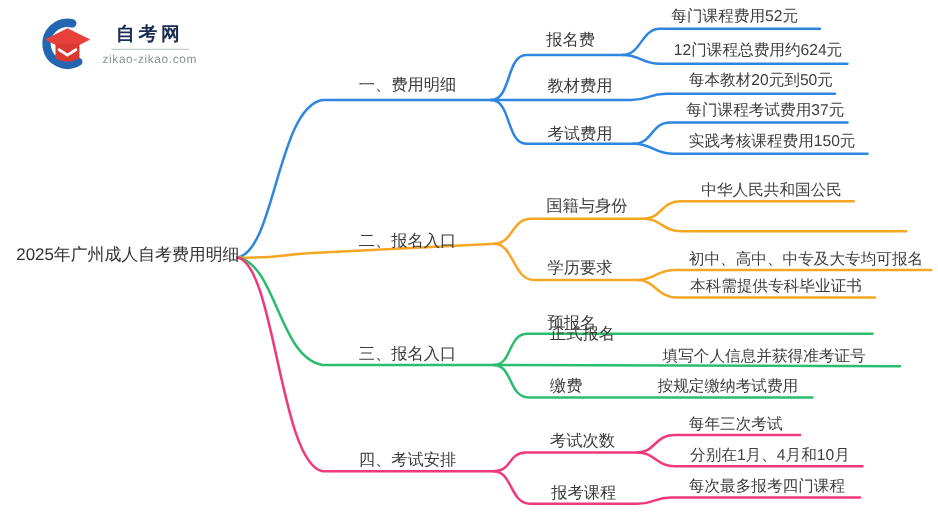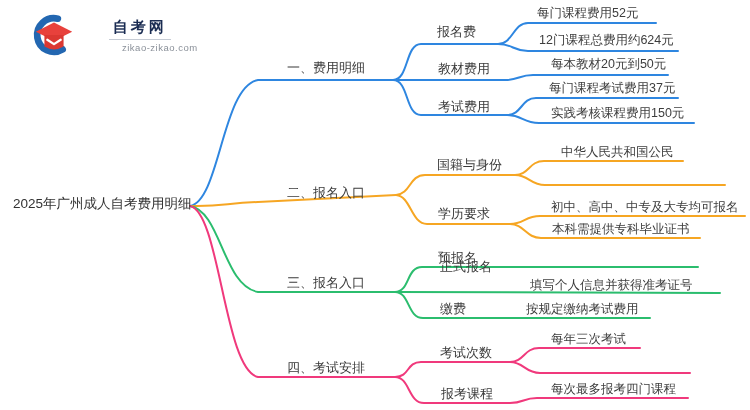--- a/index.html
+++ b/index.html
@@ -12,21 +12,21 @@
   .node{position:absolute;white-space:nowrap;color:#3c3c3c;line-height:1.15;}
   .root-node{font-size:13.5px;color:#323232;}
   .branch-node{font-size:13px;color:#3a3a3a;}
   .child-node{font-size:13px;color:#3a3a3a;}
   .leaf-node{font-size:12.5px;color:#3d3d3d;}
   .logo{position:absolute;left:30px;top:12px;display:flex;align-items:center;}
   .logo-icon{width:48px;height:46px;}
   .logo-text{margin-left:4px;display:flex;flex-direction:column;align-items:center;}
   .logo-title{font-size:15px;font-weight:bold;color:#1a2c52;letter-spacing:3px;}
   .logo-divider{width:62px;height:1px;background:#c5cbd4;margin:2px 0 2px 0;}
-  .logo-domain{font-size:9.5px;color:#8a9099;letter-spacing:0.5px;margin-left:40px;}
+  .logo-domain{font-size:9.5px;color:#8a9099;letter-spacing:0.5px;}
 </style>
 </head>
 <body>
 
 <div class="canvas">
 
   <svg class="links" width="750" height="410" aria-hidden="true">
 
     <g stroke="#2E86E0">
       <path d="M190,206 C220,201 222,86 258,80 L393,80"></path>
@@ -101,16 +101,17 @@
   <div class="node branch-node" style="left:287px;top:276px">三、报名入口</div>
   <div class="node child-node" style="left:438px;top:251px">预报名</div>
   <div class="node child-node" style="left:440px;top:260px">正式报名</div>
   <div class="node leaf-node" style="left:530px;top:278px">填写个人信息并获得准考证号</div>
   <div class="node child-node" style="left:440px;top:302px">缴费</div>
   <div class="node leaf-node" style="left:526px;top:302px">按规定缴纳考试费用</div>
 
   <div class="node branch-node" style="left:287px;top:361px">四、考试安排</div>
   <div class="node child-node" style="left:440px;top:346px">考试次数</div>
   <div class="node leaf-node" style="left:551px;top:332px">每年三次考试</div>
+  <div class="node leaf-node" style="left:552px;top:357px">分别在1月、4月和10月</div>
   <div class="node child-node" style="left:441px;top:387px">报考课程</div>
   <div class="node leaf-node" style="left:551px;top:382px">每次最多报考四门课程</div>
 
 </div>
 
 </body></html>

